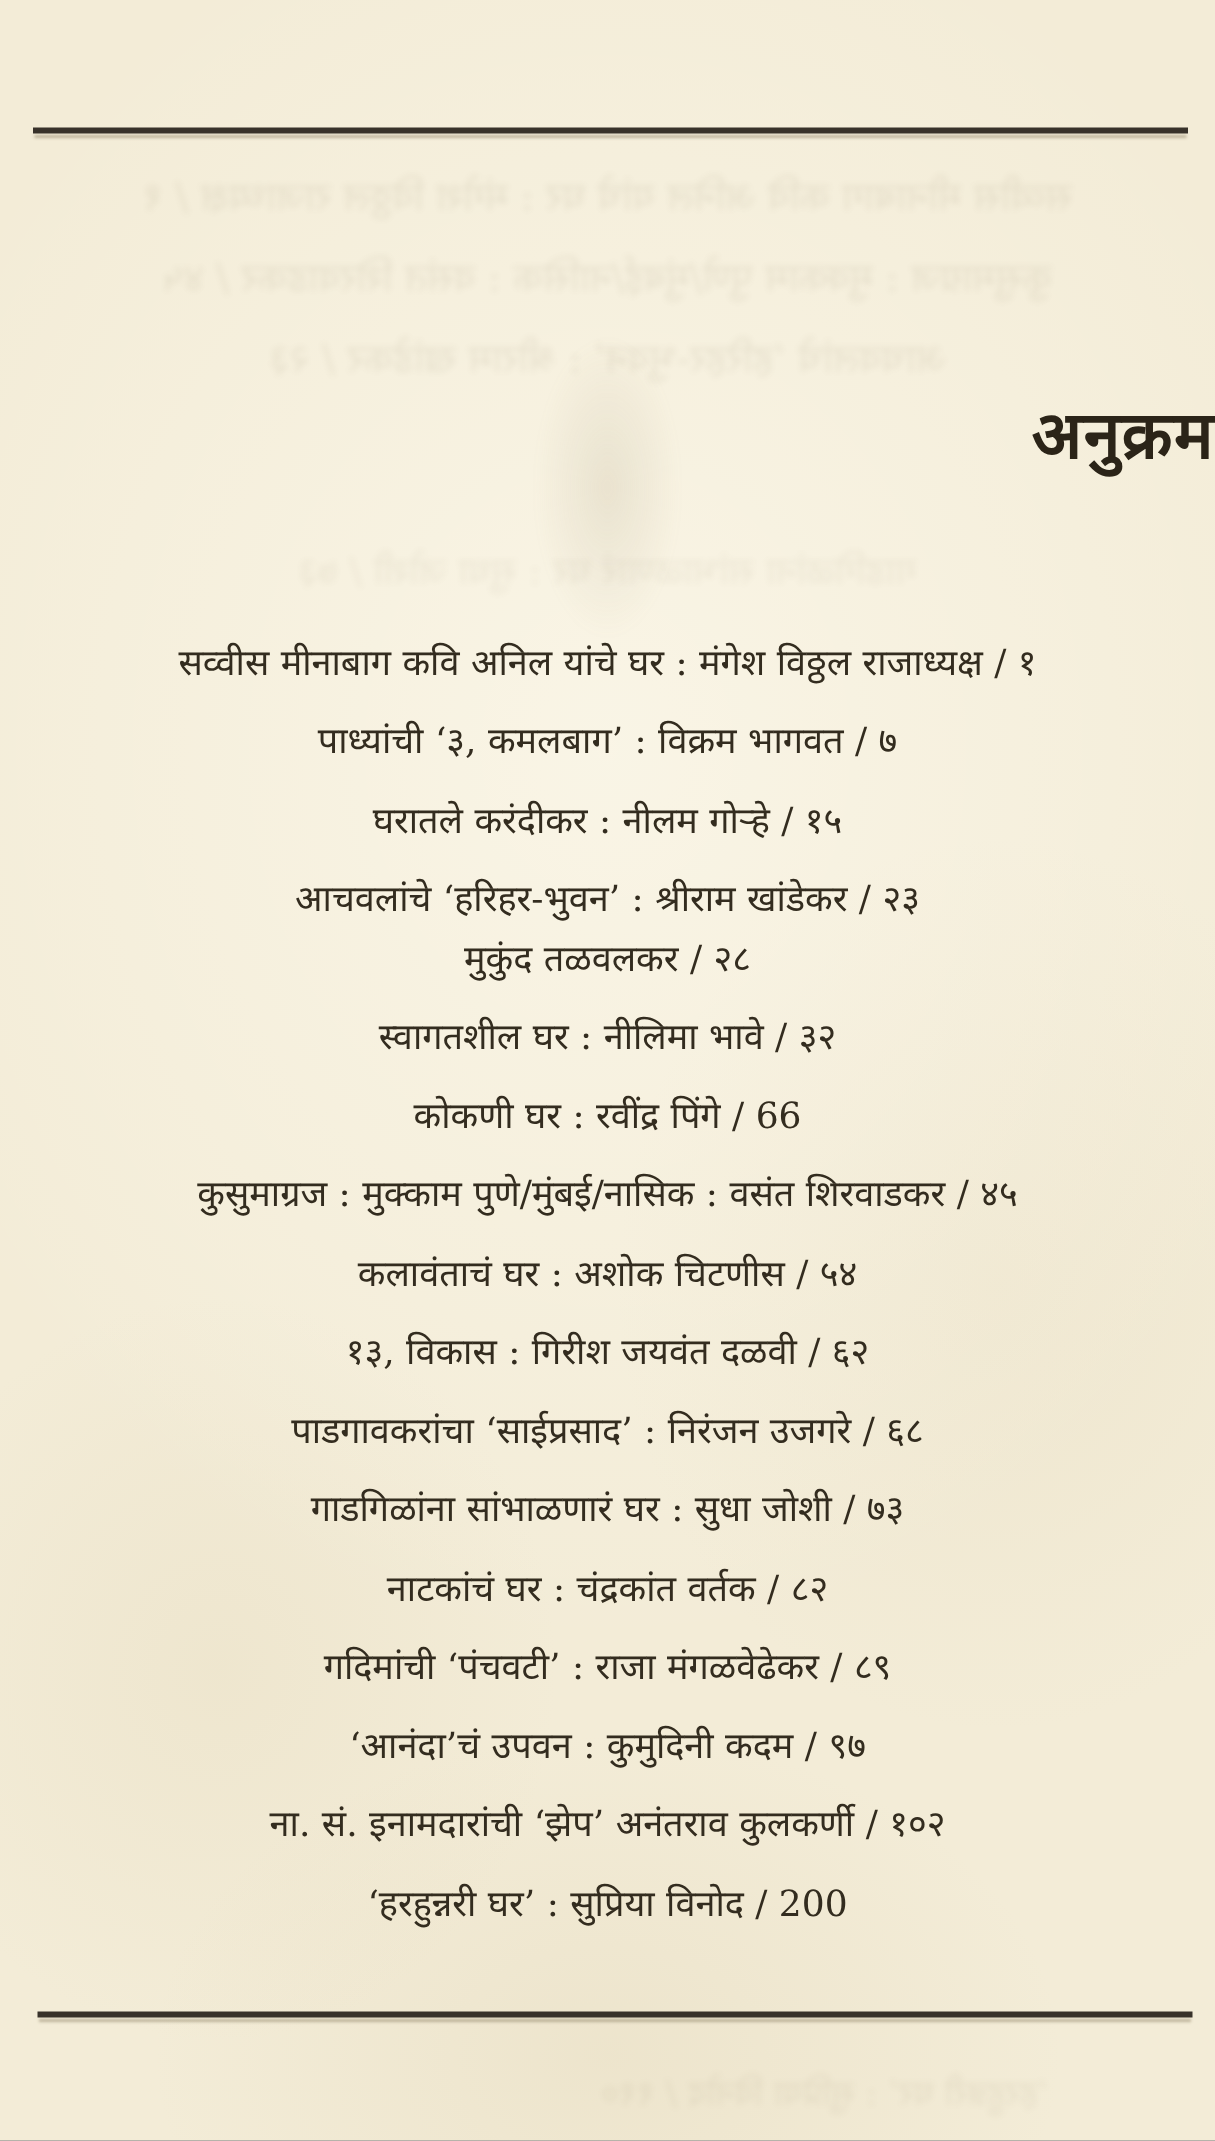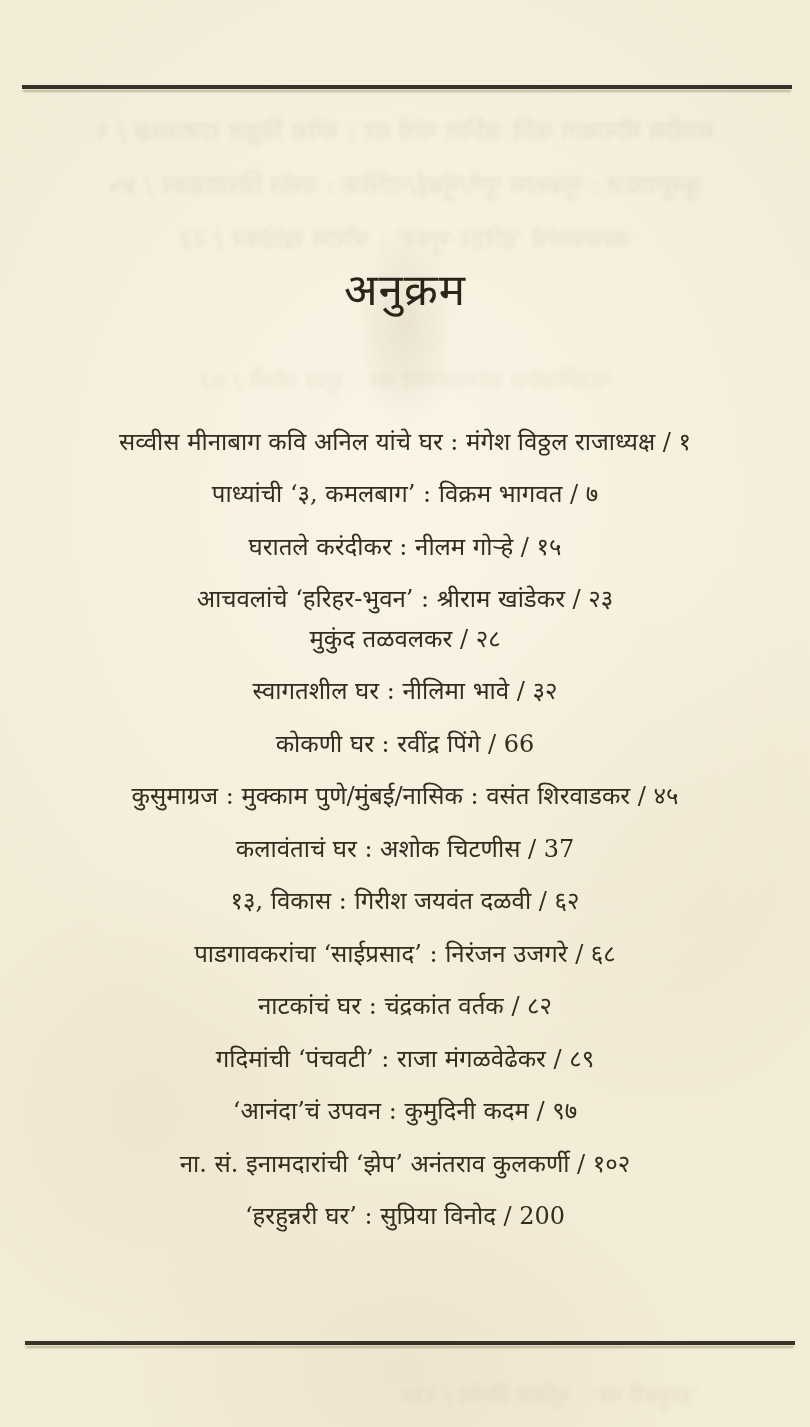--- a/index.html
+++ b/index.html
@@ -17,22 +17,22 @@
     font-family:"DejaVu Serif","Liberation Serif",serif;
   }
   .rule{
     position:absolute;height:4px;background:#38322a;
     box-shadow:0 4px 2px -1px rgba(125,110,82,0.45);
   }
   .rule-top{left:22px;right:18px;top:85px;}
   .rule-bottom{left:25px;right:15px;top:1341px;}
   .page-title{
     position:absolute;top:258px;left:0;right:0;
-    text-align:center;
-    font-size:44px;font-weight:normal;letter-spacing:1px;
+    text-align:right;
+    font-size:44px;font-weight:bold;letter-spacing:1px;
     color:#2b2418;
   }
   .toc-list{position:absolute;top:414px;left:0;right:0;}
   .toc-line{
     height:52.5px;
     display:flex;align-items:center;justify-content:center;
     font-size:24px;color:#332c1f;
     white-space:nowrap;
     padding:0 8px;
   }
@@ -95,23 +95,24 @@
 
   <div class="toc-list">
       <div class="toc-line">सव्वीस मीनाबाग कवि अनिल यांचे घर : मंगेश विठ्ठल राजाध्यक्ष / १</div>
       <div class="toc-line">पाध्यांची ‘३, कमलबाग’ : विक्रम भागवत / ७</div>
       <div class="toc-line">घरातले करंदीकर : नीलम गोऱ्हे / १५</div>
       <div class="toc-line">आचवलांचे ‘हरिहर-भुवन’ : श्रीराम खांडेकर / २३</div>
       <div class="toc-line continuation">मुकुंद तळवलकर / २८</div>
       <div class="toc-line">स्वागतशील घर : नीलिमा भावे / ३२</div>
       <div class="toc-line">कोकणी घर : रवींद्र पिंगे / 66</div>
       <div class="toc-line">कुसुमाग्रज : मुक्काम पुणे/मुंबई/नासिक : वसंत शिरवाडकर / ४५</div>
-      <div class="toc-line">कलावंताचं घर : अशोक चिटणीस / 37</div>
+      <div class="toc-line">कलावंताचं घर : अशोक चिटणीस / ५४</div>
       <div class="toc-line">१३, विकास : गिरीश जयवंत दळवी / ६२</div>
       <div class="toc-line">पाडगावकरांचा ‘साईप्रसाद’ : निरंजन उजगरे / ६८</div>
+      <div class="toc-line">गाडगिळांना सांभाळणारं घर : सुधा जोशी / ७३</div>
       <div class="toc-line">नाटकांचं घर : चंद्रकांत वर्तक / ८२</div>
       <div class="toc-line">गदिमांची ‘पंचवटी’ : राजा मंगळवेढेकर / ८९</div>
       <div class="toc-line">‘आनंदा’चं उपवन : कुमुदिनी कदम / ९७</div>
       <div class="toc-line">ना. सं. इनामदारांची ‘झेप’ अनंतराव कुलकर्णी / १०२</div>
       <div class="toc-line">‘हरहुन्नरी घर’ : सुप्रिया विनोद / 200</div>
     </div>
 
   <div class="rule rule-bottom"></div>
 
   <div class="ghost-bottom">‘हरहुन्नरी घर’ : सुप्रिया विनोद / ११०</div>

